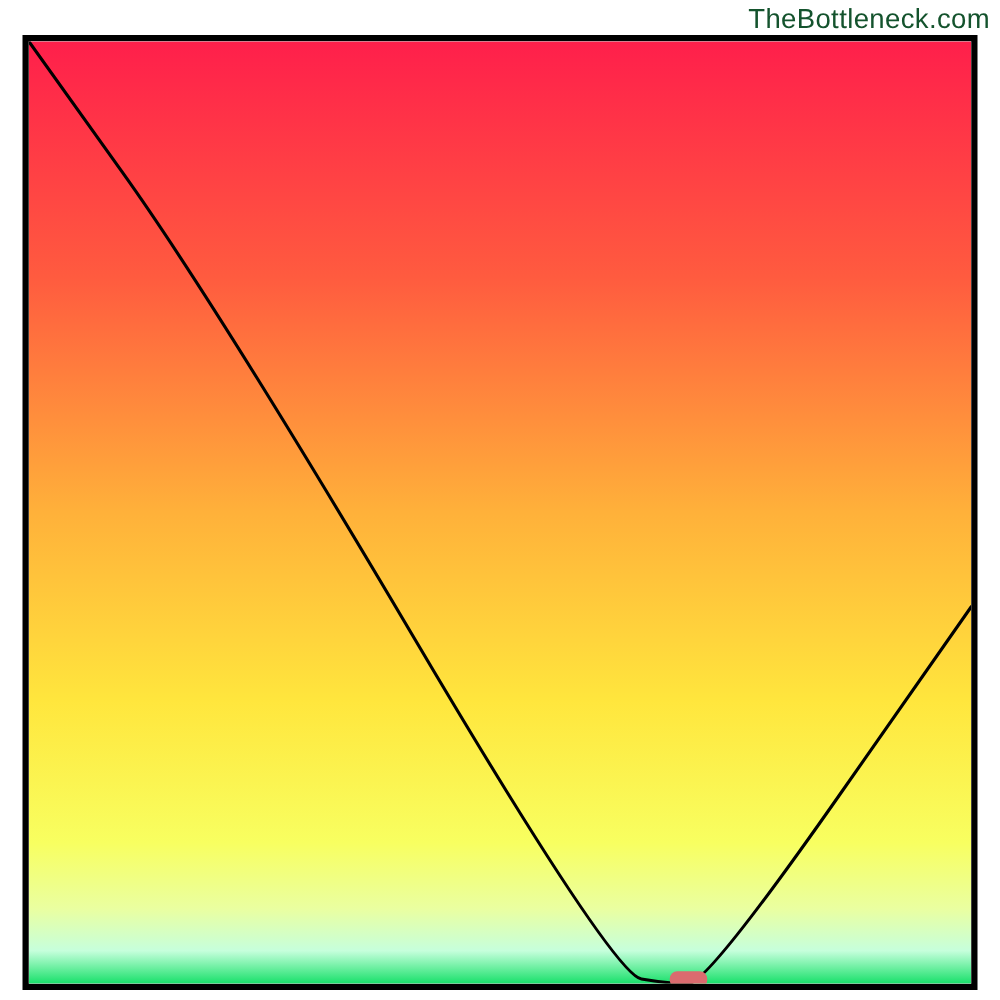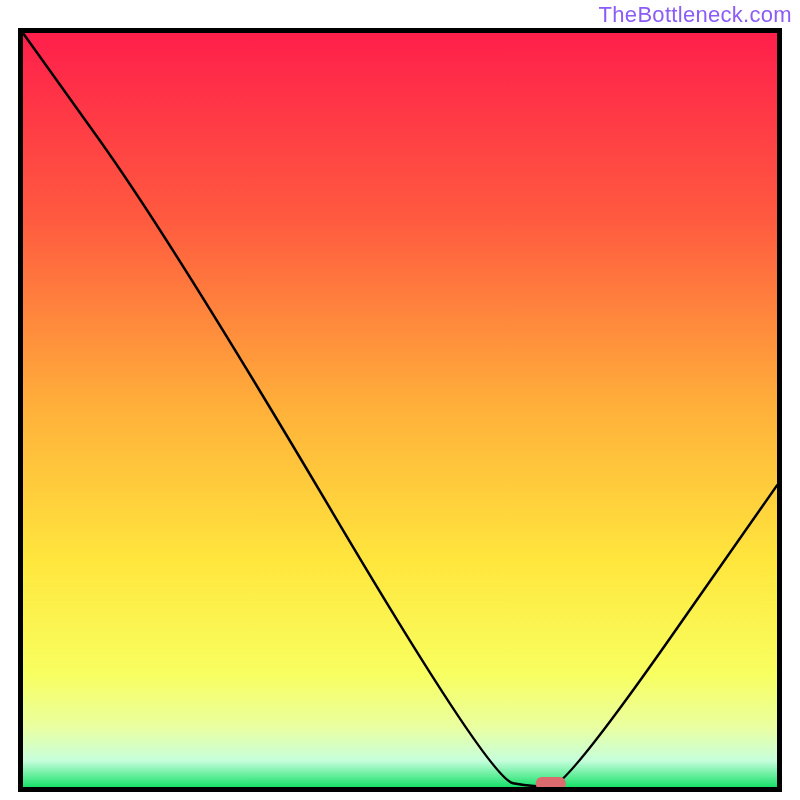--- a/index.html
+++ b/index.html
@@ -12,21 +12,21 @@
   }
   .wrap {
     position: relative;
     width: 800px;
     height: 800px;
   }
   .watermark {
     position: absolute;
     top: 2px;
     right: 8px;
-    color: #8b5cf6;
+    color: #14532d;
     font-size: 22px;
     letter-spacing: 0.3px;
     font-weight: 500;
   }
   .frame {
     position: absolute;
     left: 18px;
     top: 28px;
     width: 764px;
     height: 764px;

